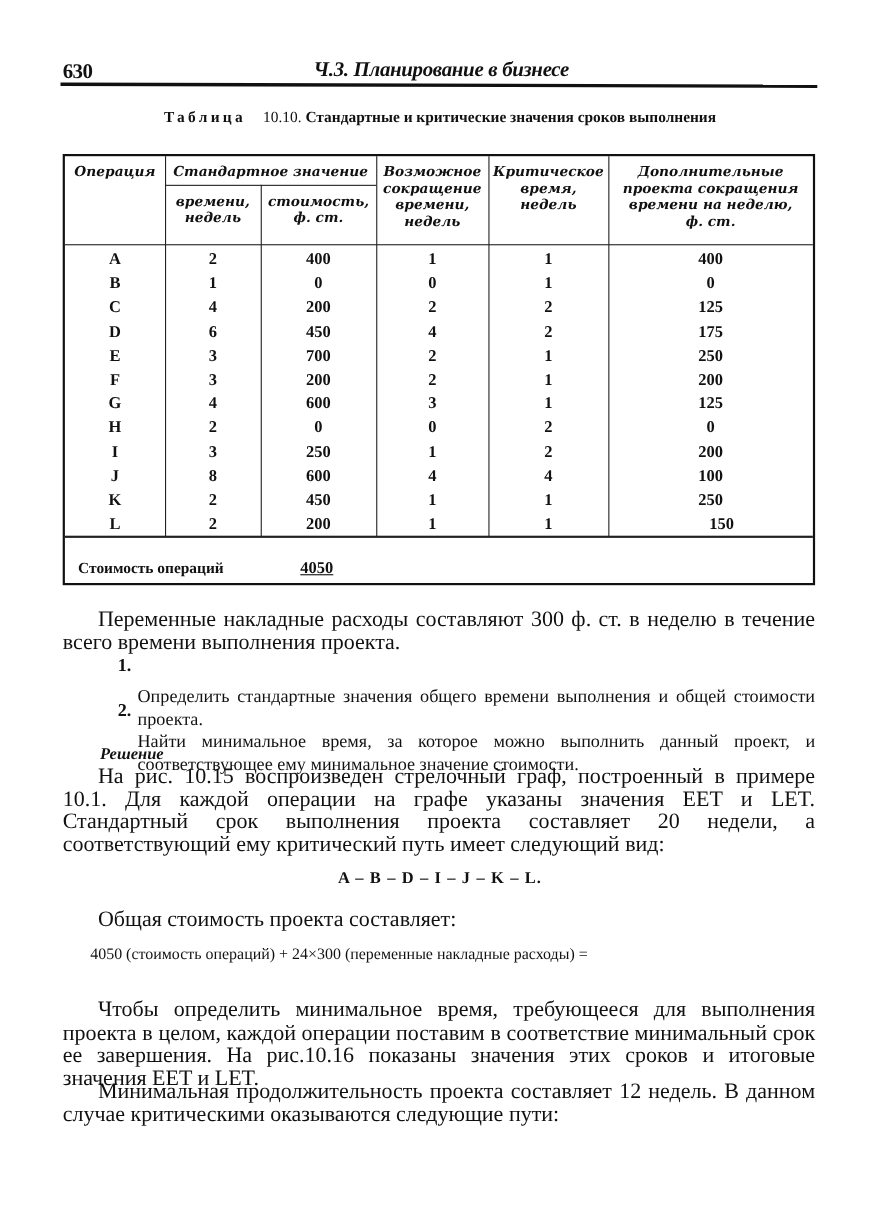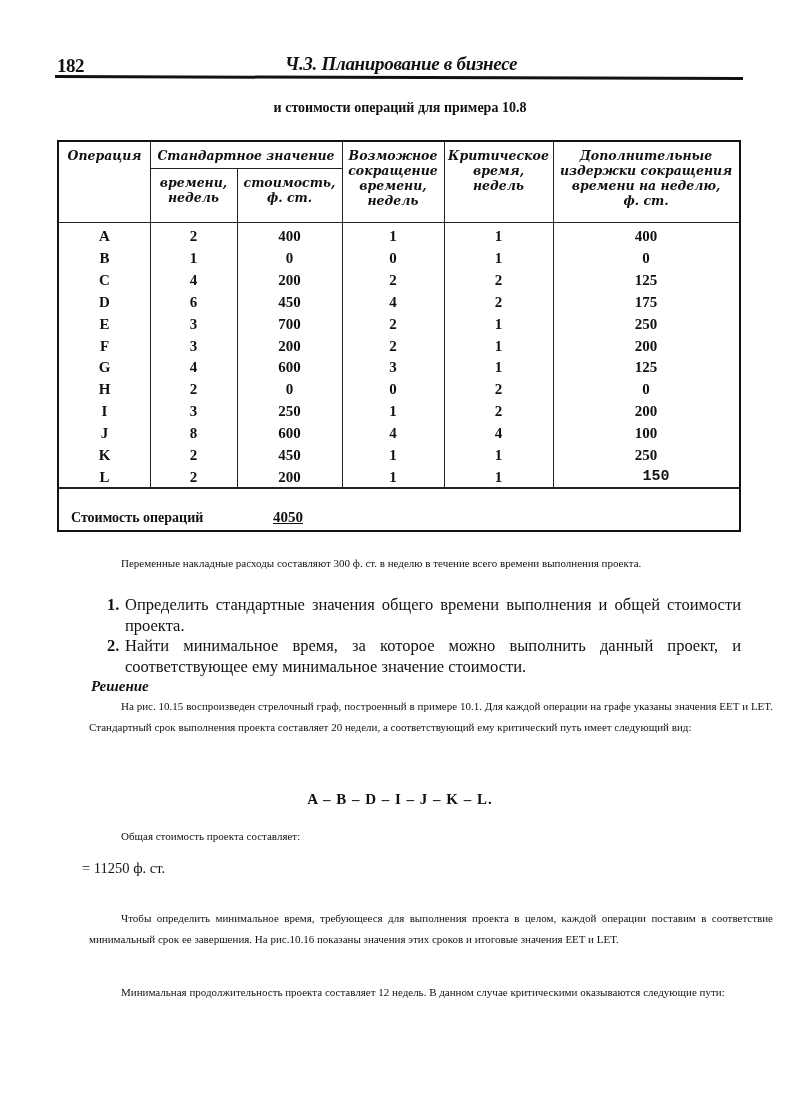--- a/index.html
+++ b/index.html
@@ -18,38 +18,42 @@
 
     
     .tbl { left: 57px; top: 140px; width: 684px; height: 392px; border: 2px solid #111; box-sizing: border-box; }
     .vline { position: absolute; width: 1px; background: #222; }
     .hline { position: absolute; height: 1px; background: #222; }
     .th { position: absolute; font-family: "DejaVu Serif", serif; font-style: italic; font-weight: bold; font-size: 12.5px; line-height: 15px; text-align: center; }
     .cell { position: absolute; font-size: 15px; font-weight: bold; text-align: center; line-height: 22px; height: 22px; }
     .foot-label { position: absolute; font-size: 14px; font-weight: bold; }
     .foot-value { position: absolute; font-size: 15px; font-weight: bold; }
 
-    .para { position: absolute; left: 57px; width: 684px; font-size: 11px; line-height: 20.5px; text-align: justify; font-family: "Liberation Serif", serif; margin-left: 32px; }
+    .para { position: absolute; left: 57px; width: 684px; font-size: 20px; line-height: 20.5px; text-align: justify; font-family: "Liberation Serif", serif; }
     .indent { text-indent: 32px; }
     .list-item { position: absolute; left: 107px; width: 634px; font-size: 16.5px; line-height: 20.5px; text-align: justify; }
     .list-item .n { position: absolute; left: 0; font-weight: bold; }
-    .list-item .t { display: block; padding-left: 18px; }
+    .list-item .t { display: block; padding-left: 18px; margin-top: 28px; }
     .solution { position: absolute; left: 91px; font-size: 15px; font-style: italic; font-weight: bold; }
     .formula { position: absolute; left: 0; width: 800px; text-align: center; font-size: 15px; font-weight: bold; letter-spacing: 1px; }
     .calc { position: absolute; left: 82px; font-size: 14.5px; line-height: 19px; }
   </style>
 </head>
 <body>
 
-<div class="abs page-number">182</div>
+<div class="abs page-number">630</div>
 <div class="abs running-head">Ч.3. Планирование в бизнесе</div>
 <div class="abs head-rule"></div>
 
 <div class="abs caption">
-  <div>и стоимости операций для примера 10.8</div>
+  <div>
+    <span class="label">Таблица</span>
+    <span class="num">10.10.</span>
+    <span>Стандартные и критические значения сроков выполнения</span>
+  </div>
 </div>
 
 <div class="abs tbl" id="tbl">
 
   <div class="vline" style="left:91px; top:0; height:346px;"></div>
   <div class="vline" style="left:178px; top:26px; height:320px;"></div>
   <div class="vline" style="left:283px; top:0; height:346px;"></div>
   <div class="vline" style="left:385px; top:0; height:346px;"></div>
   <div class="vline" style="left:494px; top:0; height:346px;"></div>
 
@@ -73,21 +77,21 @@
     <div>времени,</div>
     <div>недель</div>
   </div>
   <div class="th" style="left:385px; top:6px; width:109px;">
     <div>Критическое</div>
     <div>время,</div>
     <div>недель</div>
   </div>
   <div class="th" style="left:494px; top:6px; width:186px;">
     <div>Дополнительные</div>
-    <div>издержки сокращения</div>
+    <div>проекта сокращения</div>
     <div>времени на неделю,</div>
     <div>ф. ст.</div>
   </div>
 
   <div id="rows">
       <div>
         <div class="cell" style="left: 0px; width: 91px; top: 83px;">A</div>
         <div class="cell" style="left: 91px; width: 87px; top: 83px;">2</div>
         <div class="cell" style="left: 178px; width: 105px; top: 83px;">400</div>
         <div class="cell" style="left: 283px; width: 102px; top: 83px;">1</div>
@@ -173,21 +177,21 @@
         <div class="cell" style="left: 283px; width: 102px; top: 302px;">1</div>
         <div class="cell" style="left: 385px; width: 109px; top: 302px;">1</div>
         <div class="cell" style="left: 494px; width: 186px; top: 302px;">250</div>
       </div>
       <div>
         <div class="cell" style="left: 0px; width: 91px; top: 323.9px;">L</div>
         <div class="cell" style="left: 91px; width: 87px; top: 323.9px;">2</div>
         <div class="cell" style="left: 178px; width: 105px; top: 323.9px;">200</div>
         <div class="cell" style="left: 283px; width: 102px; top: 323.9px;">1</div>
         <div class="cell" style="left: 385px; width: 109px; top: 323.9px;">1</div>
-        <div class="cell" style="left: 494px; width: 206px; top: 323.9px; font-family: Liberation Mono, monospace;">150</div>
+        <div class="cell" style="left: 494px; width: 206px; top: 323.9px;">150</div>
       </div>
     </div>
 
   <div class="foot-label" style="left:12px; top:368px;">Стоимость операций</div>
   <div class="foot-value" style="left:214px; top:367px;text-decoration:underline;">4050</div>
 </div>
 
 <div class="para indent" style="top:553px;">Переменные накладные расходы составляют 300 ф. ст. в неделю в течение всего времени выполнения проекта.</div>
 
 <div class="list-item" style="top:595px;">
@@ -201,18 +205,18 @@
 
 <div class="solution" style="top:678px;">Решение</div>
 
 <div class="para indent" style="top:696px;">На рис. 10.15 воспроизведен стрелочный граф, построенный в примере 10.1. Для каждой операции на графе указаны значения EET и LET. Стандартный срок выполнения проекта составляет 20 недели, а соответствующий ему критический путь имеет следующий вид:</div>
 
 <div class="formula" style="top:791px;">A – B – D – I – J – K – L.</div>
 
 <div class="para indent" style="top:826px;">Общая стоимость проекта составляет:</div>
 
 <div class="calc" style="top:859px;">
-  <div>= 11250 ф. ст.</div>
+  <div>4050 (стоимость операций) + 24×300 (переменные накладные расходы) =</div>
 </div>
 
 <div class="para indent" style="top:908px;">Чтобы определить минимальное время, требующееся для выполнения проекта в целом, каждой операции поставим в соответствие минимальный срок ее завершения. На рис.10.16 показаны значения этих сроков и итоговые значения EET и LET.</div>
 
 <div class="para indent" style="top:982px;">Минимальная продолжительность проекта составляет 12 недель. В данном случае критическими оказываются следующие пути:</div>
 
 </body></html>

